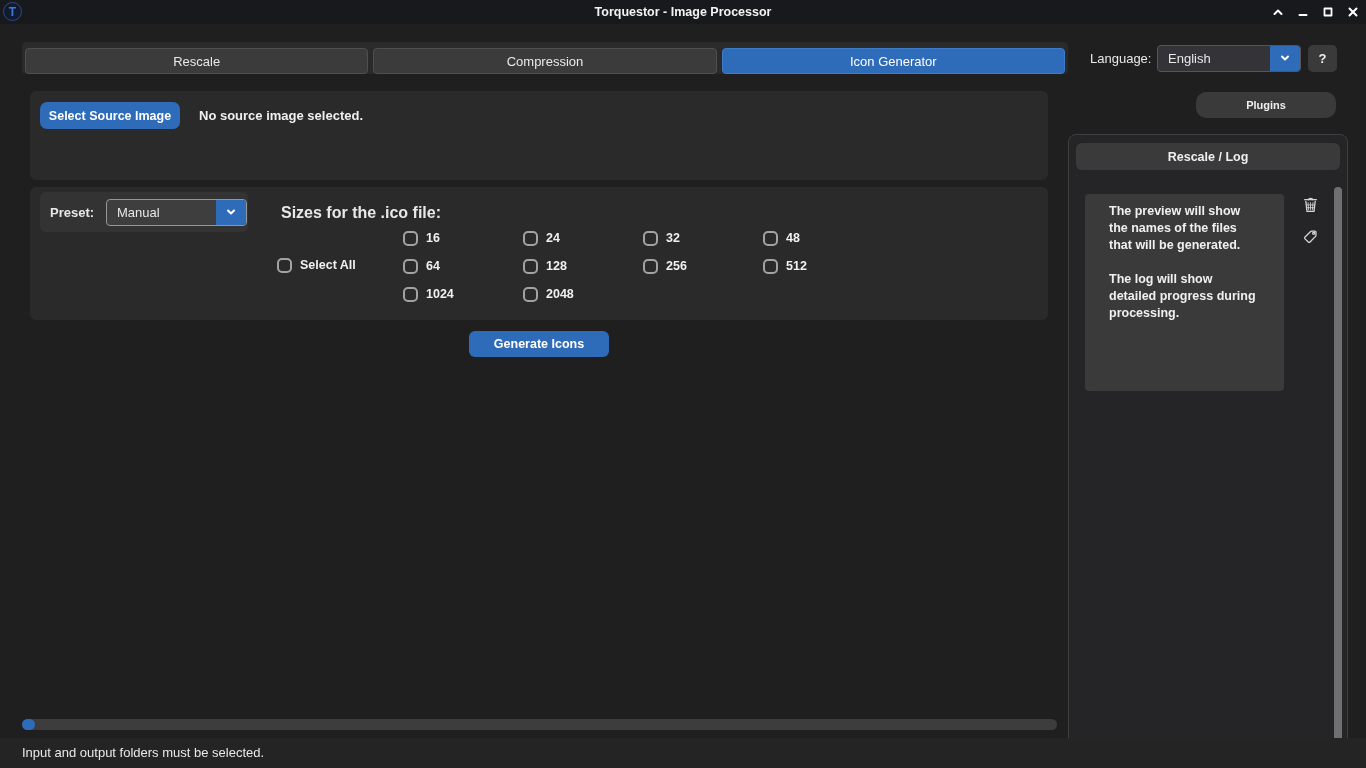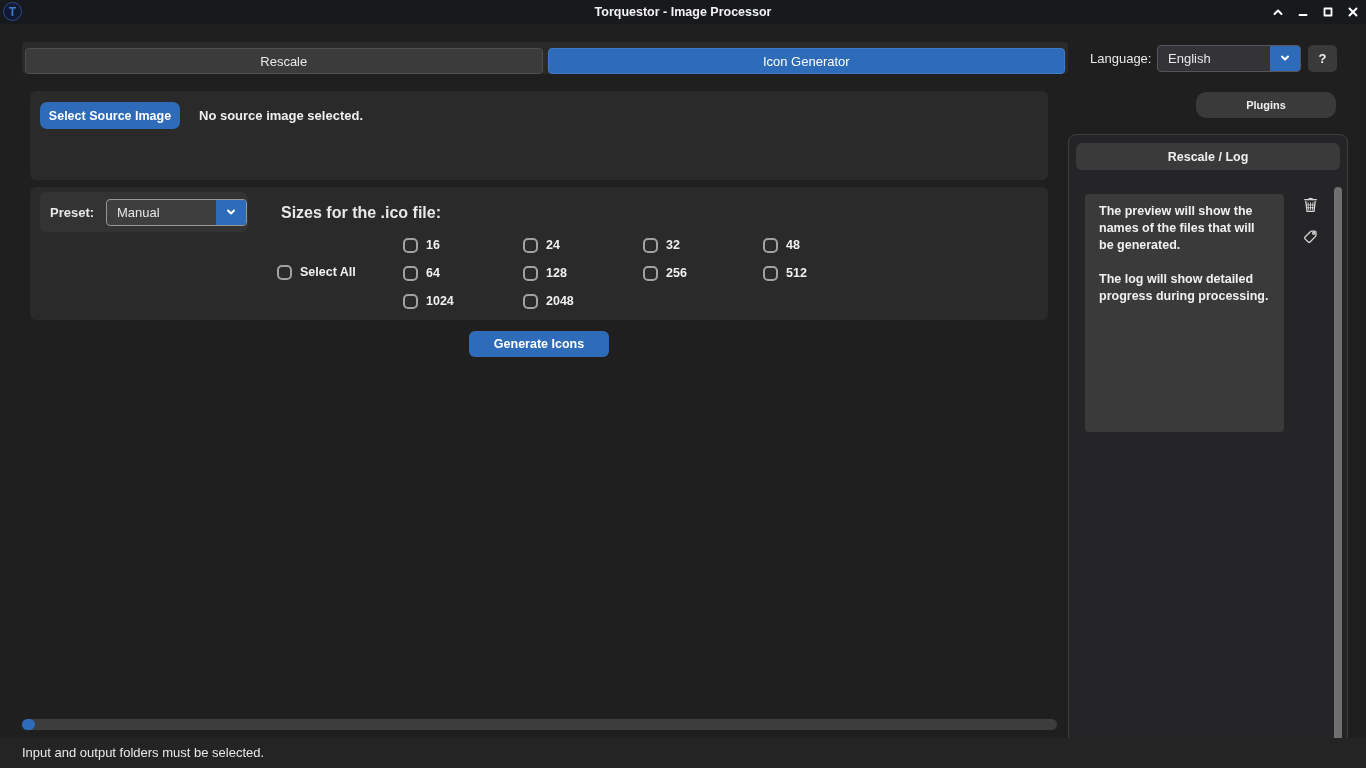--- a/index.html
+++ b/index.html
@@ -58,42 +58,42 @@
 
   .preset-row { position:absolute; left:10px; top:5px; width:208px; height:40px;
     background:#333333; border-radius:6px; }
   .preset-label { position:absolute; left:20px; top:5px; height:40px;
     display:flex; align-items:center; font-size:13px; font-weight:600; }
   .preset-combo { position:absolute; left:76px; top:12px; width:141px; height:27px;
     background:#3e3e3e; border:1px solid #969696; }
   .sizes-heading { position:absolute; left:251px; top:12px; height:27px;
     display:flex; align-items:center; font-size:16px; font-weight:600; }
 
-  .check-item { display:flex; align-items:center; gap:8px; }
+  .check-item { display:flex; gap:8px; }
   .checkbox { width:15px; height:15px; min-width:15px; border:2px solid #a2a2a2;
     border-radius:5px; background:transparent; }
   .check-label { font-size:12.5px; font-weight:600; color:#f0f0f0; }
   .select-all-item { position:absolute; left:247px; top:71px; height:28px; }
   .size-grid { position:absolute; left:373px; top:44px; display:grid;
     grid-template-columns:repeat(4,120px); grid-auto-rows:28px; }
 
   .generate-btn { position:absolute; left:469px; top:331px; width:140px; height:26px; border-radius:6px; }
 
   
   .plugins-btn { position:absolute; left:1196px; top:92px; width:140px; height:26px;
     background:#3a3a3a; border-radius:10px; display:flex; align-items:center;
     justify-content:center; font-size:11px; font-weight:600; color:#efefef; }
 
   .panel { position:absolute; left:1068px; top:134px; width:280px; height:621px;
     background:#252527; border:1px solid #3e3e40; border-radius:8px; }
   .panel-header { position:absolute; left:7px; top:8px; width:264px; height:27px;
     background:#3a3a3a; border-radius:6px; display:flex; align-items:center;
     justify-content:center; font-size:12.5px; font-weight:600; color:#efefef; }
-  .preview-box { position:absolute; left:16px; top:59px; width:199px; height:238px;
-    background:#3a3a3a; border-radius:4px; padding:9px 14px; font-size:12.5px;
+  .preview-box { position:absolute; left:16px; top:59px; width:199px; height:197px;
+    background:#3a3a3a; border-radius:4px; padding:9px 24px; font-size:12.5px;
     font-weight:600; line-height:1.36; white-space:pre-line; color:#f0f0f0; }
   .side-icon { position:absolute; width:18px; height:18px; display:flex;
     align-items:center; justify-content:center; }
   .side-icon svg { stroke:#d5d5d5; fill:none; stroke-linecap:round; stroke-linejoin:round; }
   .icon-trash { left:232px; top:60px; }
   .icon-tag   { left:232px; top:92px; }
   .panel-scrollbar { position:absolute; left:265px; top:52px; width:8px; height:558px;
     background:#6f6f6f; border-radius:4px; }
 
   
@@ -131,20 +131,21 @@
         <svg width="12" height="12" viewBox="0 0 12 12" stroke-width="2">
             <line x1="2.5" y1="2.5" x2="9.5" y2="9.5"></line>
             <line x1="9.5" y1="2.5" x2="2.5" y2="9.5"></line>
           </svg>
       </div>
     </div>
   </div>
 
   <div class="tabstrip">
     <div class="tab">Rescale</div>
+    <div class="tab">Compression</div>
     <div class="tab active">Icon Generator</div>
   </div>
 
   <div class="lang-label">Language:</div>
   <div class="combo lang-combo">
     <div class="combo-text">English</div>
     <div class="combo-btn">
       <span>
         <svg width="12" height="12" viewBox="0 0 12 12" stroke-width="2">
             <polyline points="3,4.5 6,7.5 9,4.5"></polyline>

